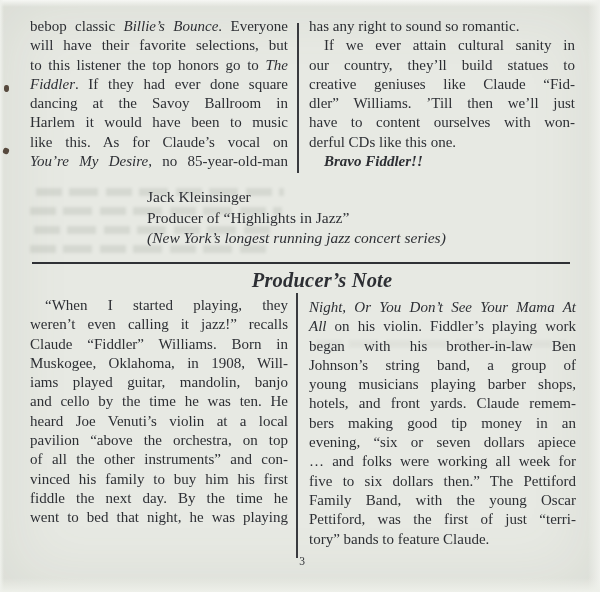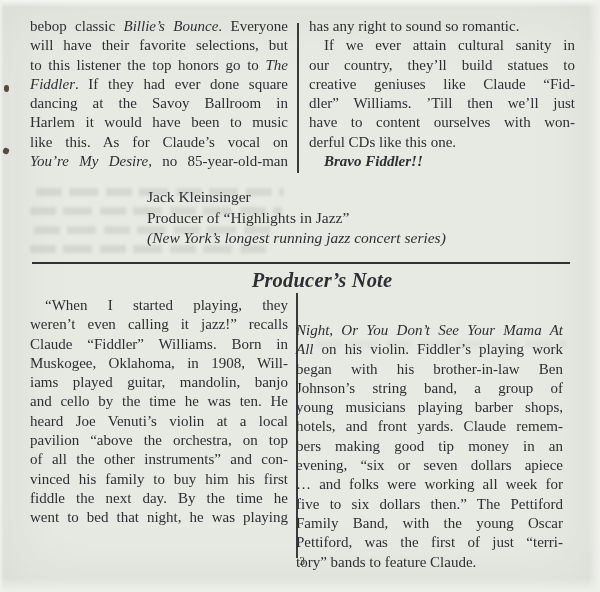--- a/index.html
+++ b/index.html
@@ -14,21 +14,21 @@
   .edge{position:absolute;pointer-events:none;}
   .edge-top{left:0;top:0;width:600px;height:7px;background:linear-gradient(#f6f7f4,rgba(246,247,244,0));}
   .edge-right{right:0;top:0;width:12px;height:592px;background:linear-gradient(90deg,rgba(242,243,239,0),#f0f1ed);}
   .edge-bottom{left:0;bottom:0;width:600px;height:14px;background:linear-gradient(rgba(238,240,234,0),#eef0ea);}
   .edge-left{left:0;top:0;width:4px;height:592px;background:linear-gradient(90deg,#eff1ec,rgba(239,241,236,0));}
 
   .col{position:absolute;font-size:15px;line-height:19.3px;}
   .col-review-left{left:30px;top:17px;width:258px;}
   .col-review-right{left:309px;top:17px;width:266px;}
   .col-note-left{left:30px;top:296px;width:258px;}
-  .col-note-right{left:296px;top:298px;width:267px;margin-top:23px;}
+  .col-note-right{left:309px;top:298px;width:267px;}
 
   .line{text-align:justify;text-align-last:justify;}
   .line.nj{text-align-last:left;}
   .line.ind{text-indent:15px;}
   .i{font-style:italic;}
   .bi{font-style:italic;font-weight:700;}
 
   .divider{position:absolute;width:2px;background:#393a3e;}
   .divider-top{left:297px;top:23px;height:150px;}
   .divider-bottom{left:296px;top:293px;height:265px;}

